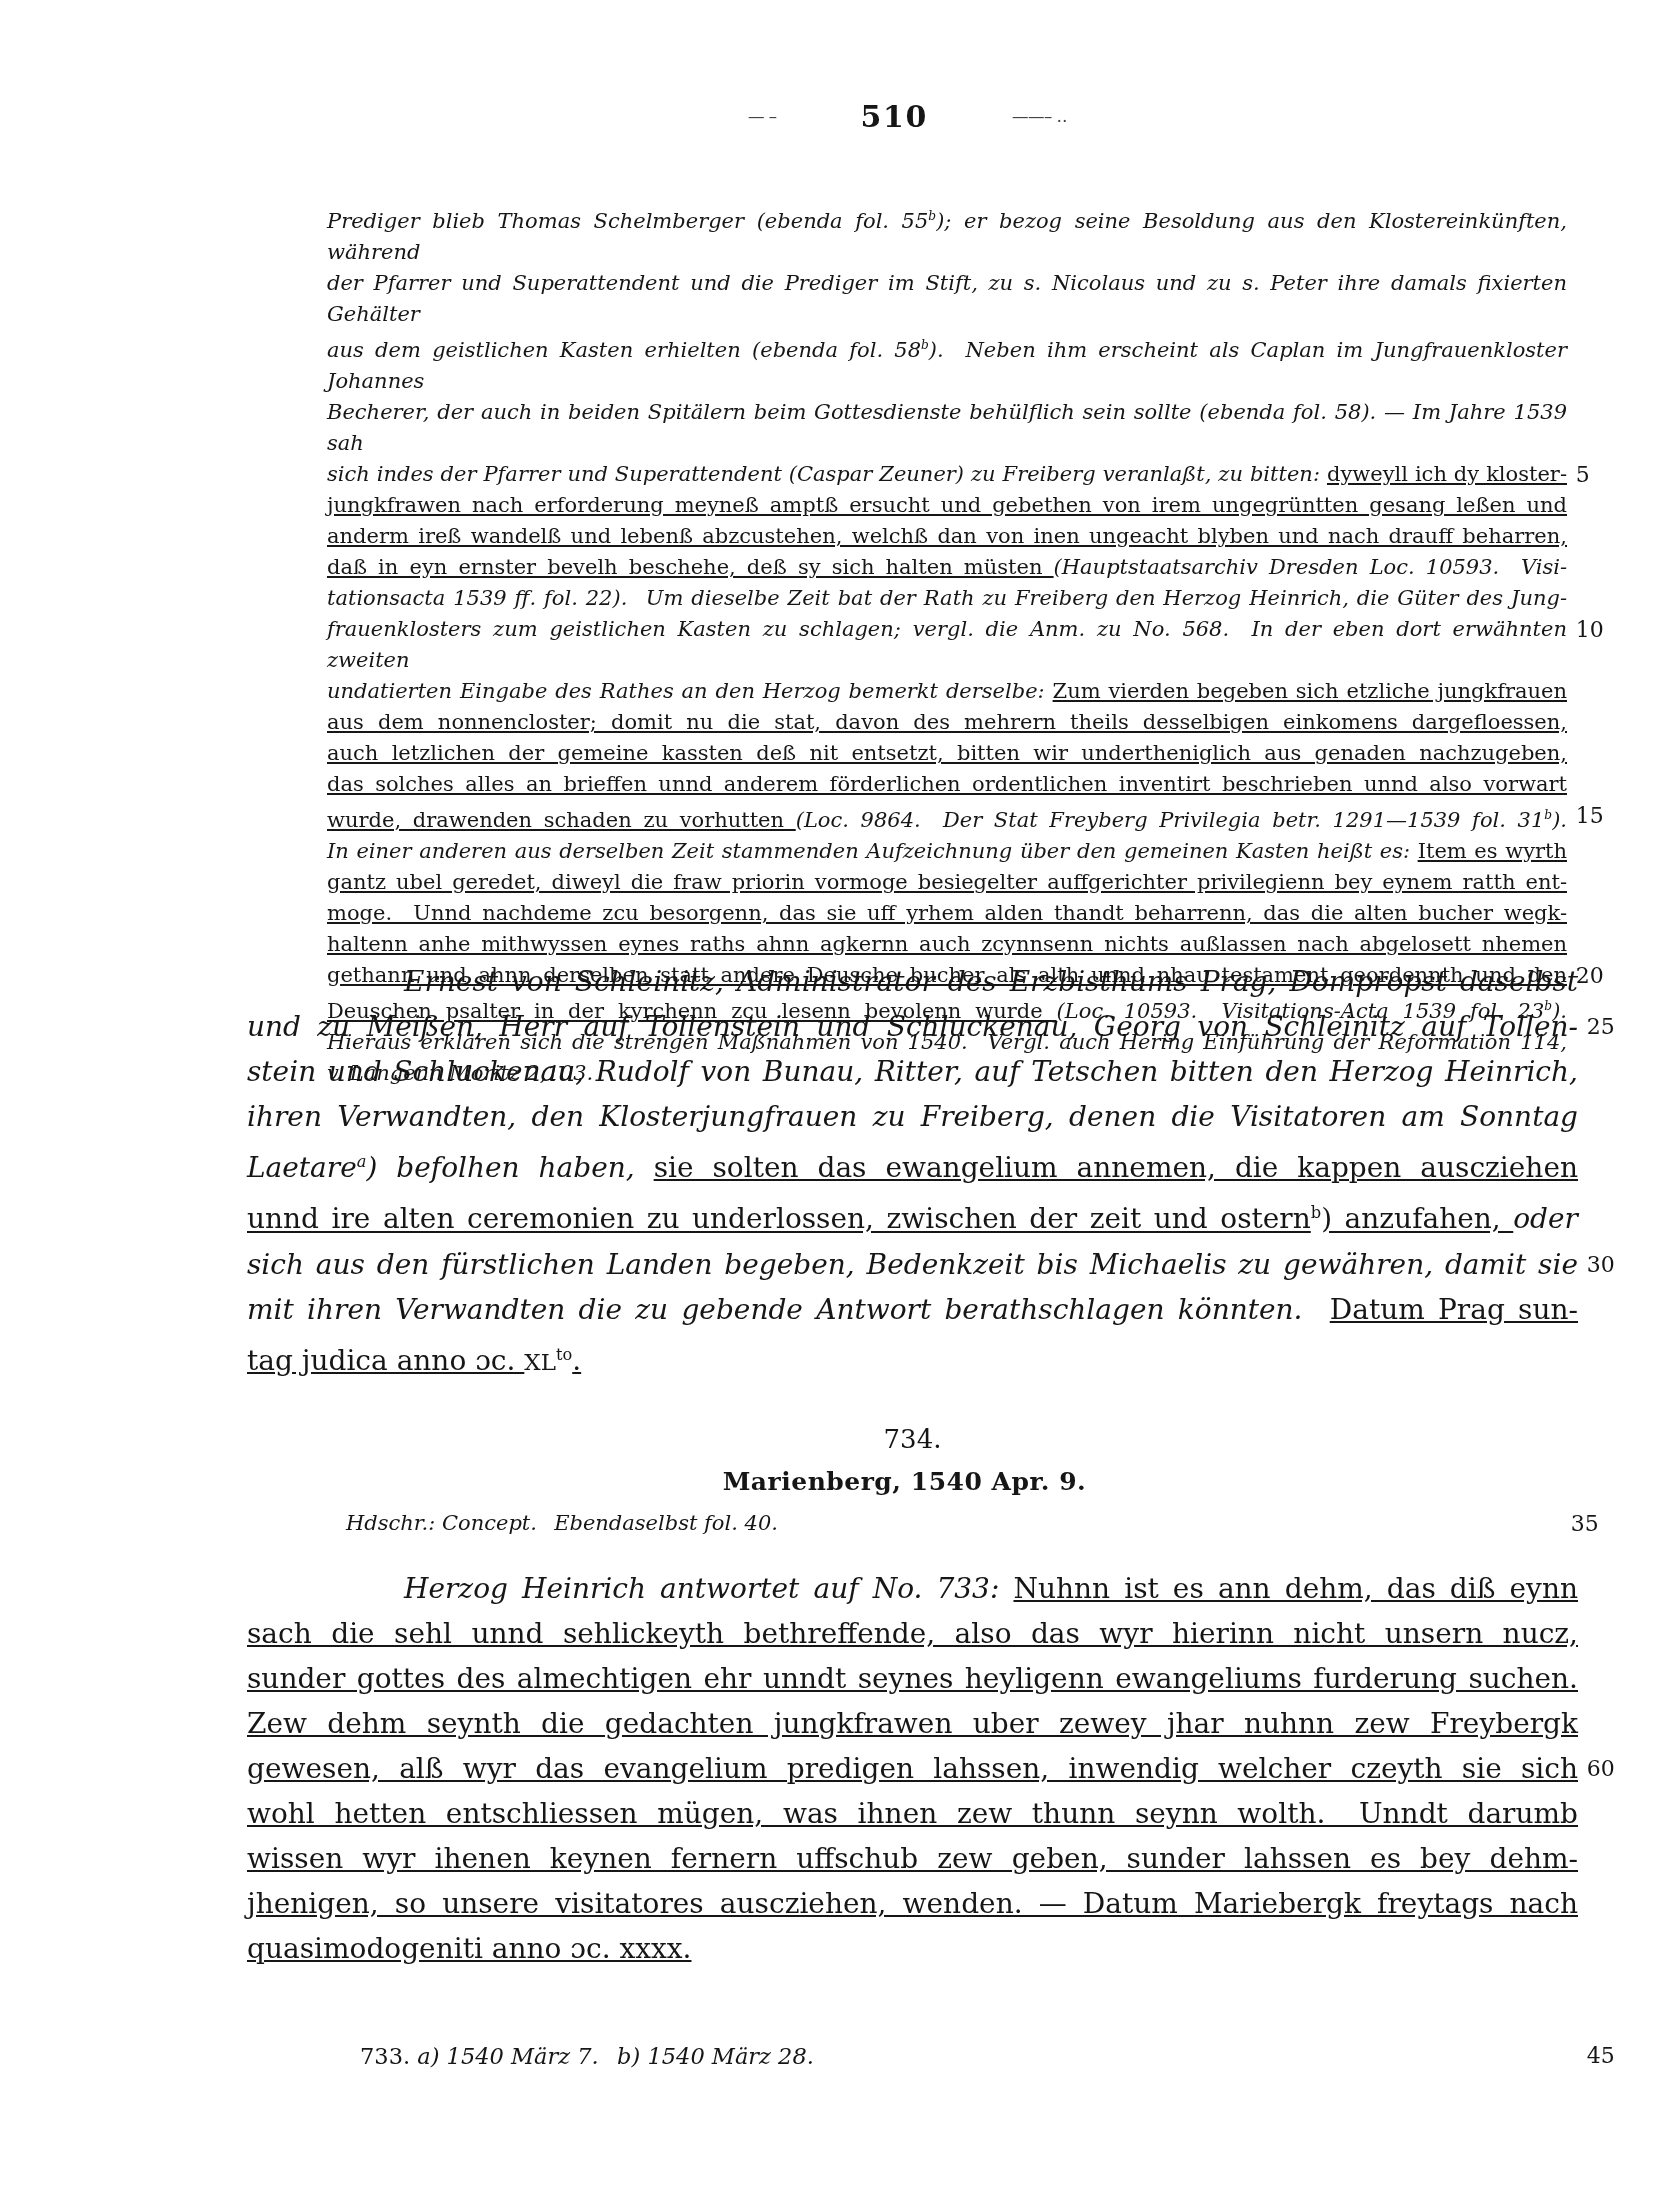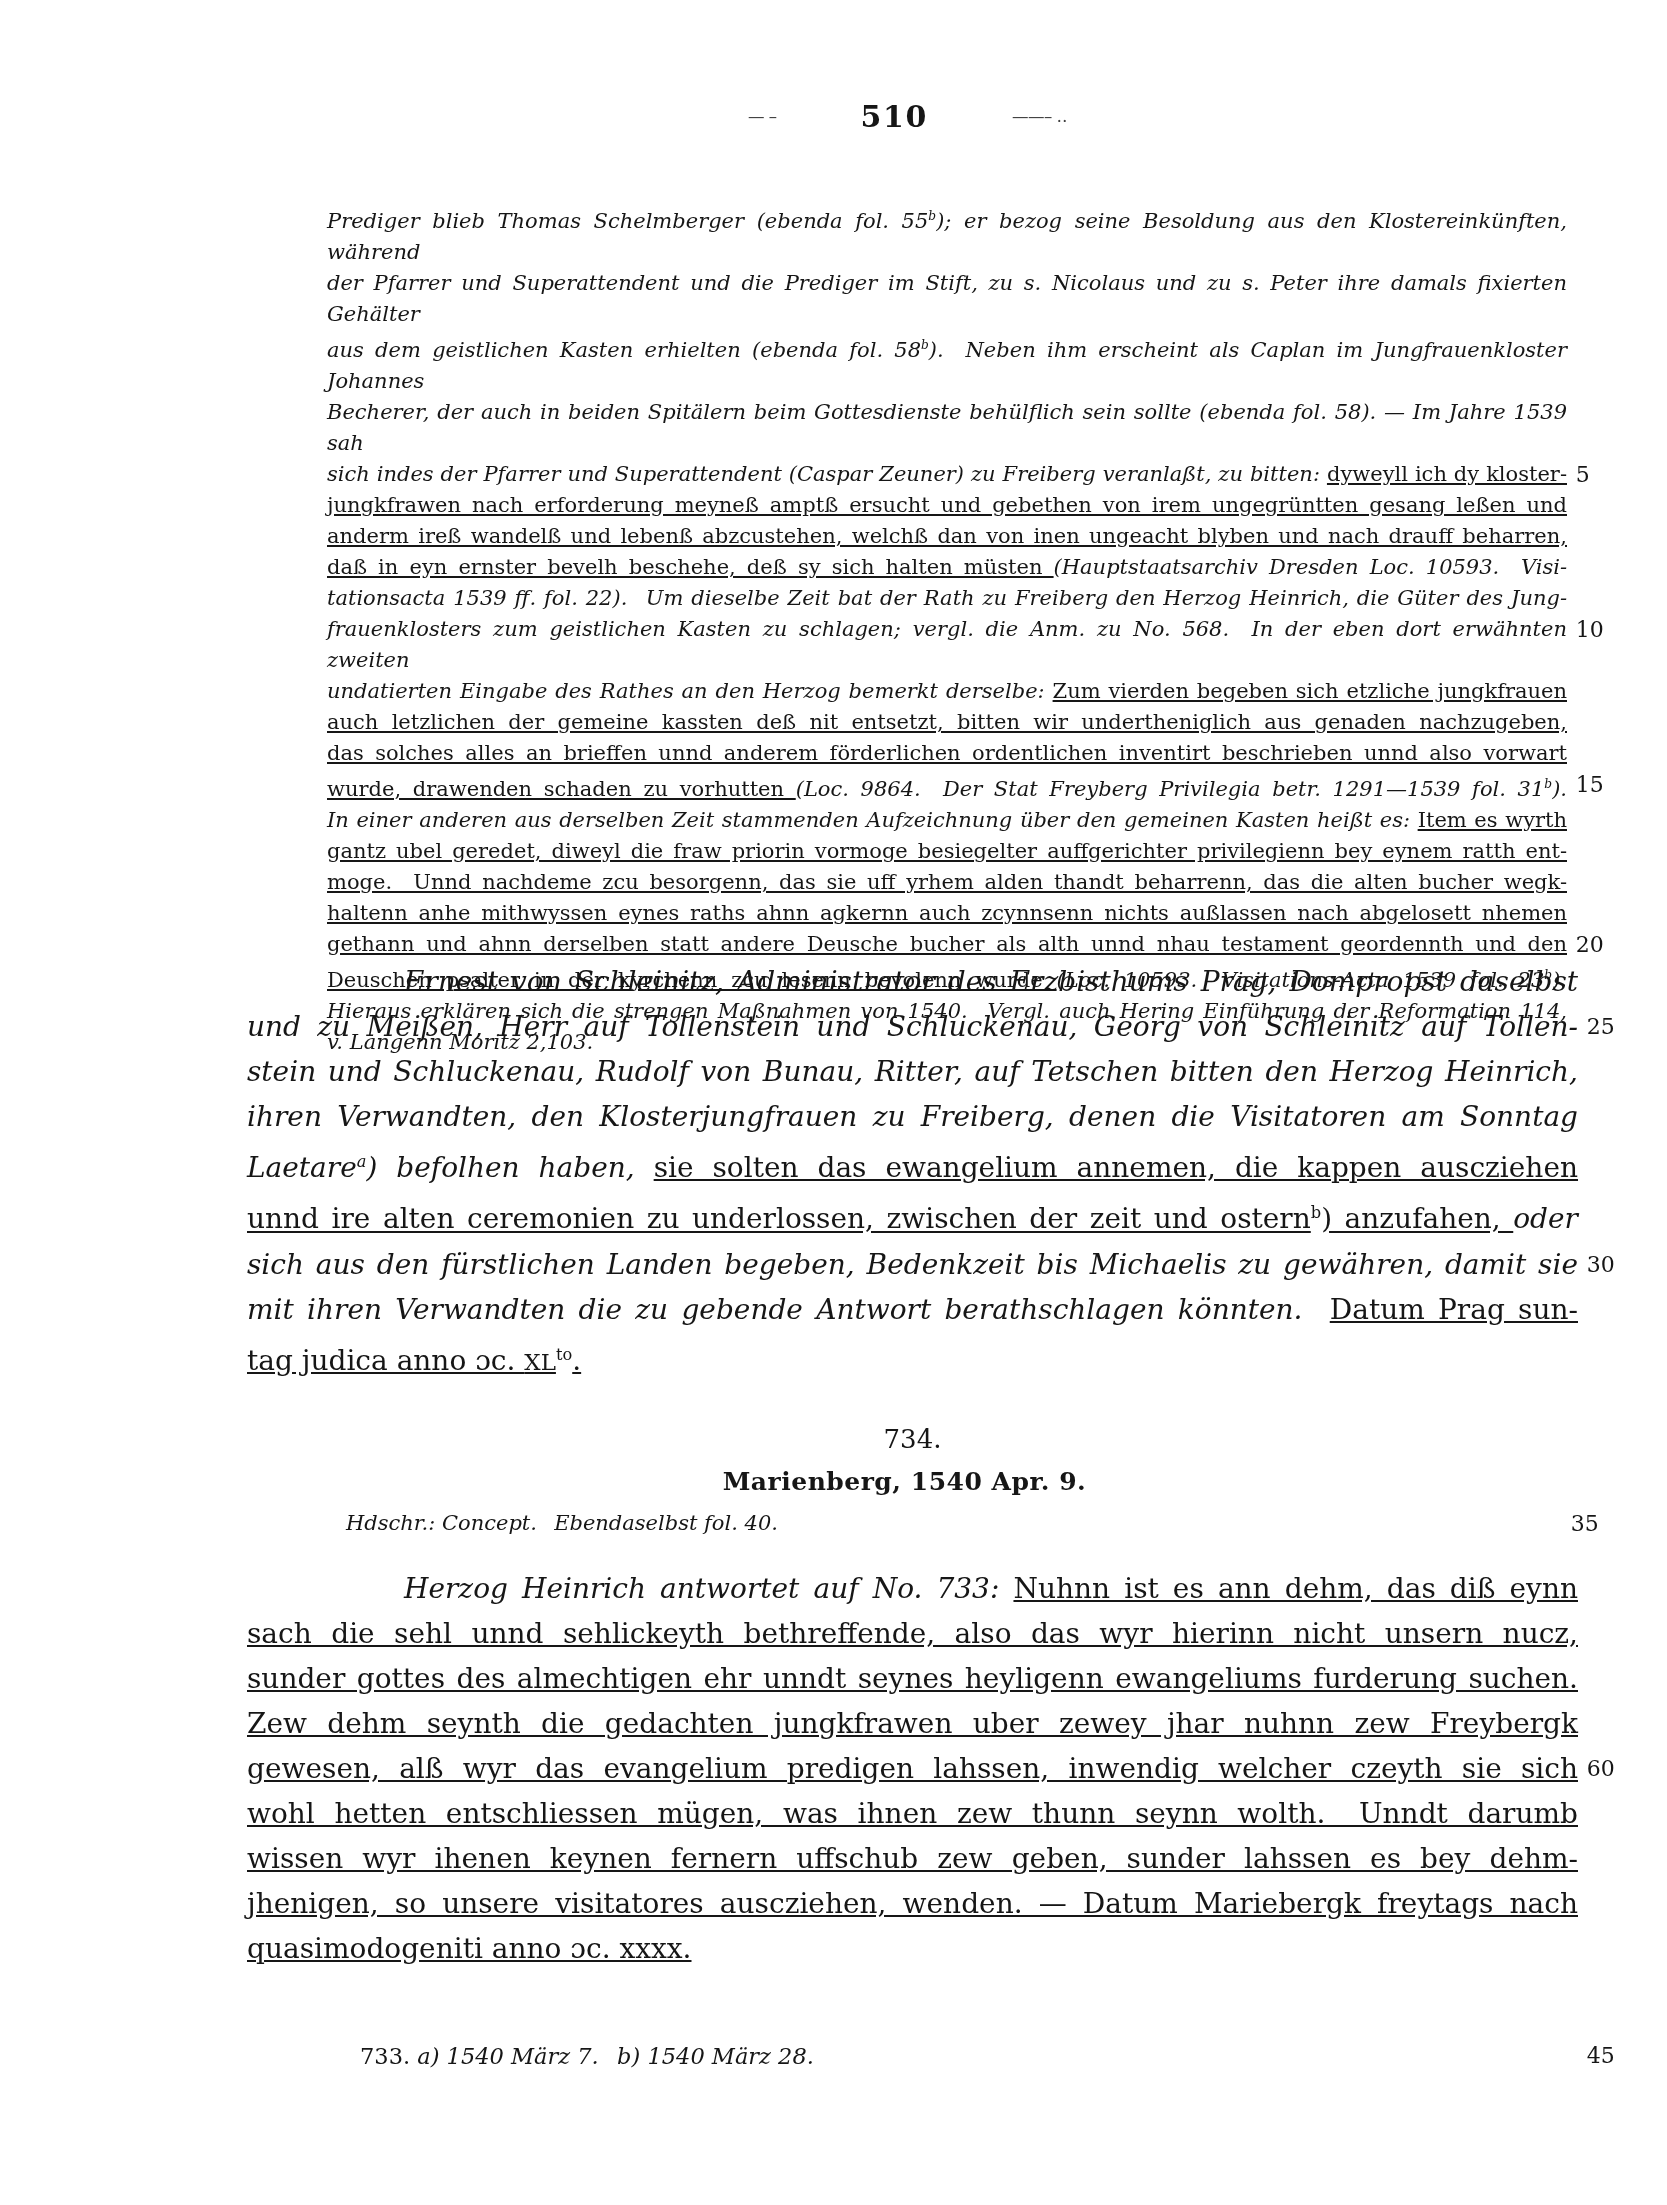--- a/index.html
+++ b/index.html
@@ -30,21 +30,21 @@
   #footnote .fn-label{font-weight:normal;}
   #footnote .fn-text{font-style:italic;}
   
   .line{text-align:justify;text-align-last:justify;position:relative;}
   .line.last{text-align-last:left;}
   .line.indent{text-indent:157px;}
   .seg-i{font-style:italic;}
   .seg-n{font-style:normal;text-decoration:underline;}
   .seg-supi{font-style:italic;font-size:0.58em;vertical-align:super;}
   .seg-supn{font-style:normal;font-size:0.58em;vertical-align:super;}
-  .seg-sc{font-size:0.82em;text-transform:uppercase;text-decoration:underline;}
+  .seg-sc{font-size:0.82em;text-transform:uppercase;}
   .mnum{
     position:absolute;left:calc(100% + 8.8px);top:0;
     font-style:normal;font-weight:normal;font-size:22px;
     text-indent:0;letter-spacing:0;white-space:nowrap;
   }
 </style>
 </head>
 <body>
 
 <div class="abs" id="header">
@@ -58,20 +58,21 @@
     <div class="line"><span class="seg-i">der Pfarrer und Superattendent und die Prediger im Stift, zu s. Nicolaus und zu s. Peter ihre damals fixierten Gehälter</span></div>
     <div class="line"><span class="seg-i">aus dem geistlichen Kasten erhielten (ebenda fol. 58</span><span class="seg-supi">b</span><span class="seg-i">).  Neben ihm erscheint als Caplan im Jungfrauenkloster Johannes</span></div>
     <div class="line"><span class="seg-i">Becherer, der auch in beiden Spitälern beim Gottesdienste behülflich sein sollte (ebenda fol. 58). — Im Jahre 1539 sah</span></div>
     <div class="line"><span class="seg-i">sich indes der Pfarrer und Superattendent (Caspar Zeuner) zu Freiberg veranlaßt, zu bitten: </span><span class="seg-n">dyweyll ich dy kloster-</span><span class="mnum">5</span></div>
     <div class="line"><span class="seg-n">jungkfrawen nach erforderung meyneß amptß ersucht und gebethen von irem ungegrüntten gesang leßen und</span></div>
     <div class="line"><span class="seg-n">anderm ireß wandelß und lebenß abzcustehen, welchß dan von inen ungeacht blyben und nach drauff beharren,</span></div>
     <div class="line"><span class="seg-n">daß in eyn ernster bevelh beschehe, deß sy sich halten müsten </span><span class="seg-i">(Hauptstaatsarchiv Dresden Loc. 10593.  Visi-</span></div>
     <div class="line"><span class="seg-i">tationsacta 1539 ff. fol. 22).  Um dieselbe Zeit bat der Rath zu Freiberg den Herzog Heinrich, die Güter des Jung-</span></div>
     <div class="line"><span class="seg-i">frauenklosters zum geistlichen Kasten zu schlagen; vergl. die Anm. zu No. 568.  In der eben dort erwähnten zweiten</span><span class="mnum">10</span></div>
     <div class="line"><span class="seg-i">undatierten Eingabe des Rathes an den Herzog bemerkt derselbe: </span><span class="seg-n">Zum vierden begeben sich etzliche jungkfrauen</span></div>
+    <div class="line"><span class="seg-n">aus dem nonnencloster; domit nu die stat, davon des mehrern theils desselbigen einkomens dargefloessen,</span></div>
     <div class="line"><span class="seg-n">auch letzlichen der gemeine kassten deß nit entsetzt, bitten wir undertheniglich aus genaden nachzugeben,</span></div>
     <div class="line"><span class="seg-n">das solches alles an brieffen unnd anderem förderlichen ordentlichen inventirt beschrieben unnd also vorwart</span></div>
     <div class="line"><span class="seg-n">wurde, drawenden schaden zu vorhutten </span><span class="seg-i">(Loc. 9864.  Der Stat Freyberg Privilegia betr. 1291—1539 fol. 31</span><span class="seg-supi">b</span><span class="seg-i">).</span><span class="mnum">15</span></div>
     <div class="line"><span class="seg-i">In einer anderen aus derselben Zeit stammenden Aufzeichnung über den gemeinen Kasten heißt es: </span><span class="seg-n">Item es wyrth</span></div>
     <div class="line"><span class="seg-n">gantz ubel geredet, diweyl die fraw priorin vormoge besiegelter auffgerichter privilegienn bey eynem ratth ent-</span></div>
     <div class="line"><span class="seg-n">moge.  Unnd nachdeme zcu besorgenn, das sie uff yrhem alden thandt beharrenn, das die alten bucher wegk-</span></div>
     <div class="line"><span class="seg-n">haltenn anhe mithwyssen eynes raths ahnn agkernn auch zcynnsenn nichts außlassen nach abgelosett nhemen</span></div>
     <div class="line"><span class="seg-n">gethann und ahnn derselben statt andere Deusche bucher als alth unnd nhau testament geordennth und den</span><span class="mnum">20</span></div>
     <div class="line"><span class="seg-n">Deuschen psalter in der kyrchenn zcu lesenn bevolenn wurde </span><span class="seg-i">(Loc. 10593.  Visitations-Acta 1539 fol. 23</span><span class="seg-supi">b</span><span class="seg-i">).</span></div>
     <div class="line"><span class="seg-i">Hieraus erklären sich die strengen Maßnahmen von 1540.  Vergl. auch Hering Einführung der Reformation 114,</span></div>

